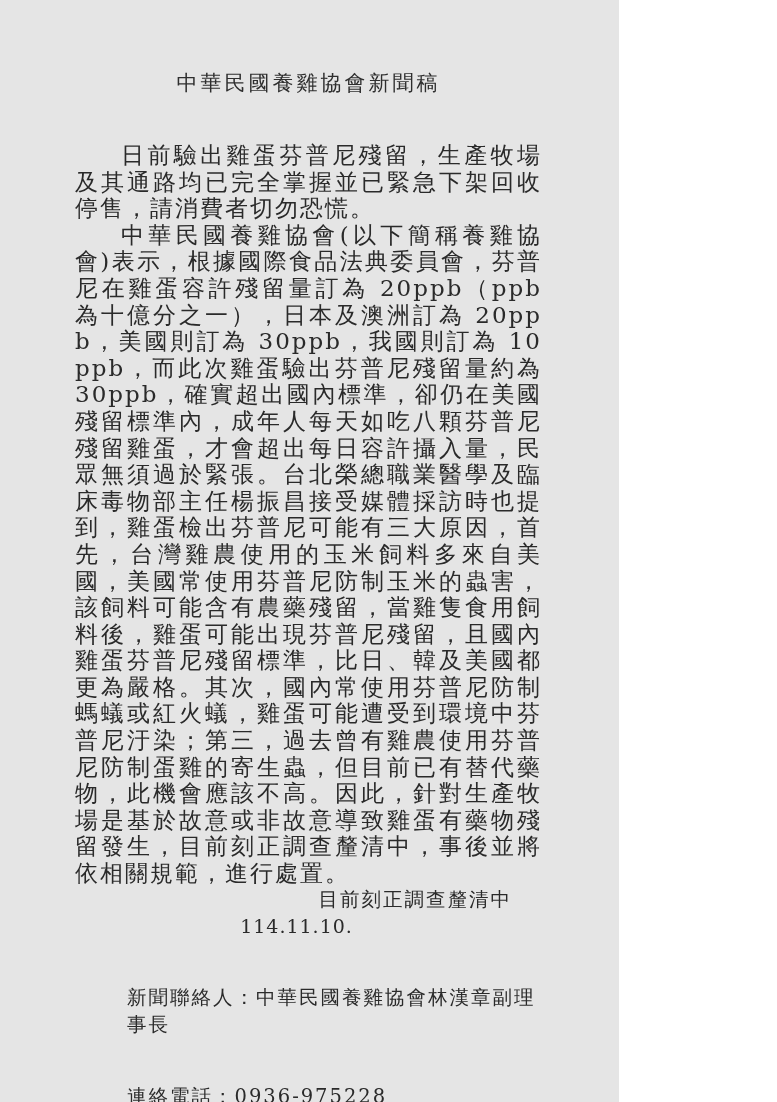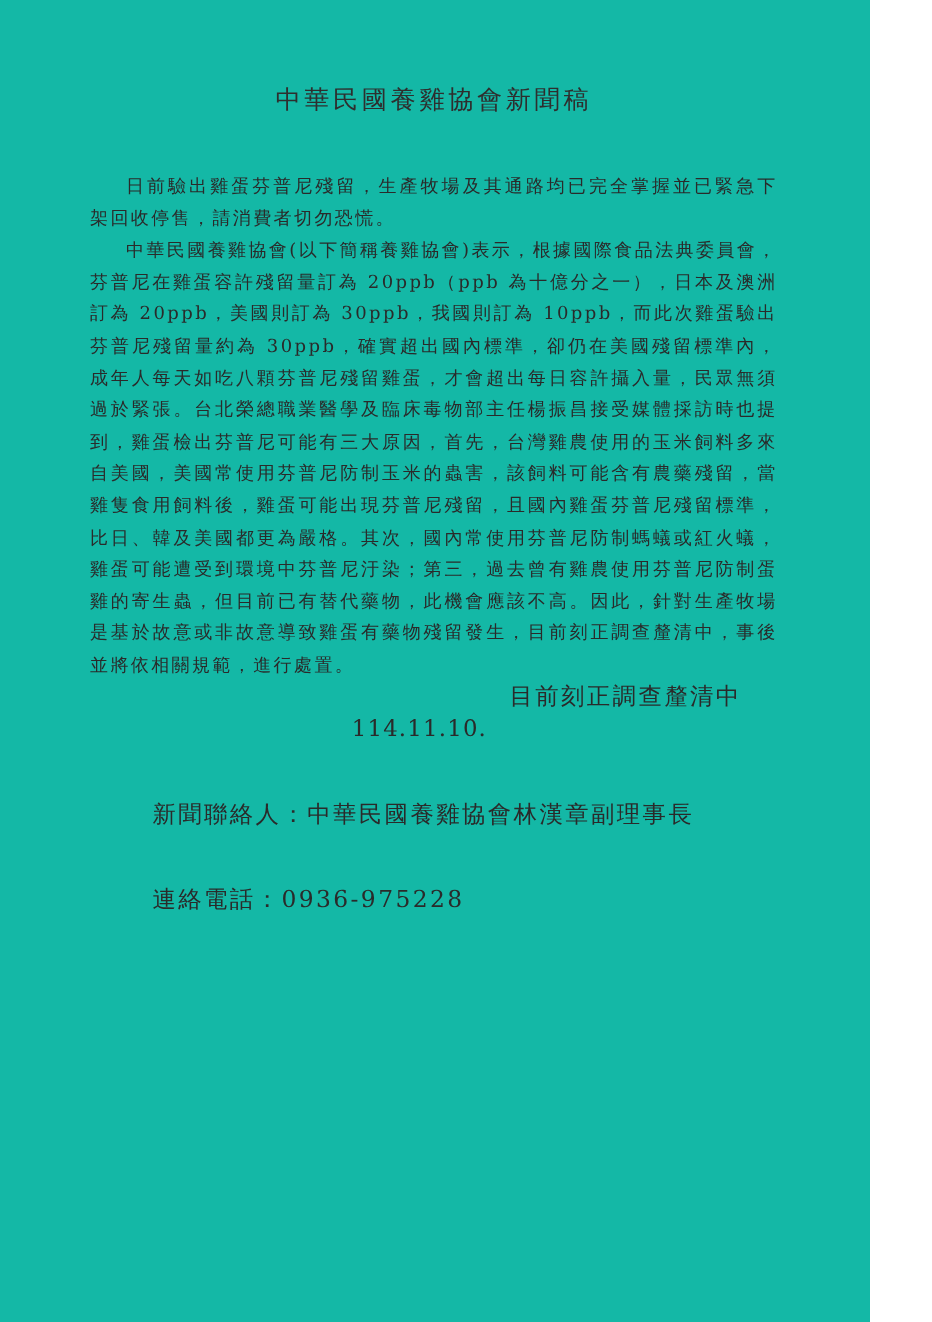--- a/index.html
+++ b/index.html
@@ -2,41 +2,41 @@
 <html><head>
 <meta charset="utf-8">
 <style>
   html, body {
     margin: 0;
     padding: 0;
     background: #ffffff;
   }
   .page {
     position: relative;
-    width: 725px;
+    width: 619px;
     height: 1102px;
-    background: #14b8a6;
+    background: #e5e5e5;
     box-sizing: border-box;
     padding: 70px 77px 0 75px;
     font-family: "DejaVu Serif", "Liberation Serif", serif;
     color: #2a2a2a;
     overflow: hidden;
   }
   .doc-title {
     margin: 0 0 46px 0;
     text-align: center;
     font-size: 21px;
     font-weight: normal;
     letter-spacing: 3px;
     line-height: 26px;
     color: #2e2e2e;
   }
   .doc-body p {
     margin: 0;
-    font-size: 15px;
+    font-size: 23px;
     line-height: 26.6px;
     letter-spacing: 2px;
     text-align: justify;
     text-justify: inter-character;
     text-indent: 2em;
     word-break: break-all;
   }
   .sig-line {
     font-size: 19.5px;
     line-height: 26.6px;

